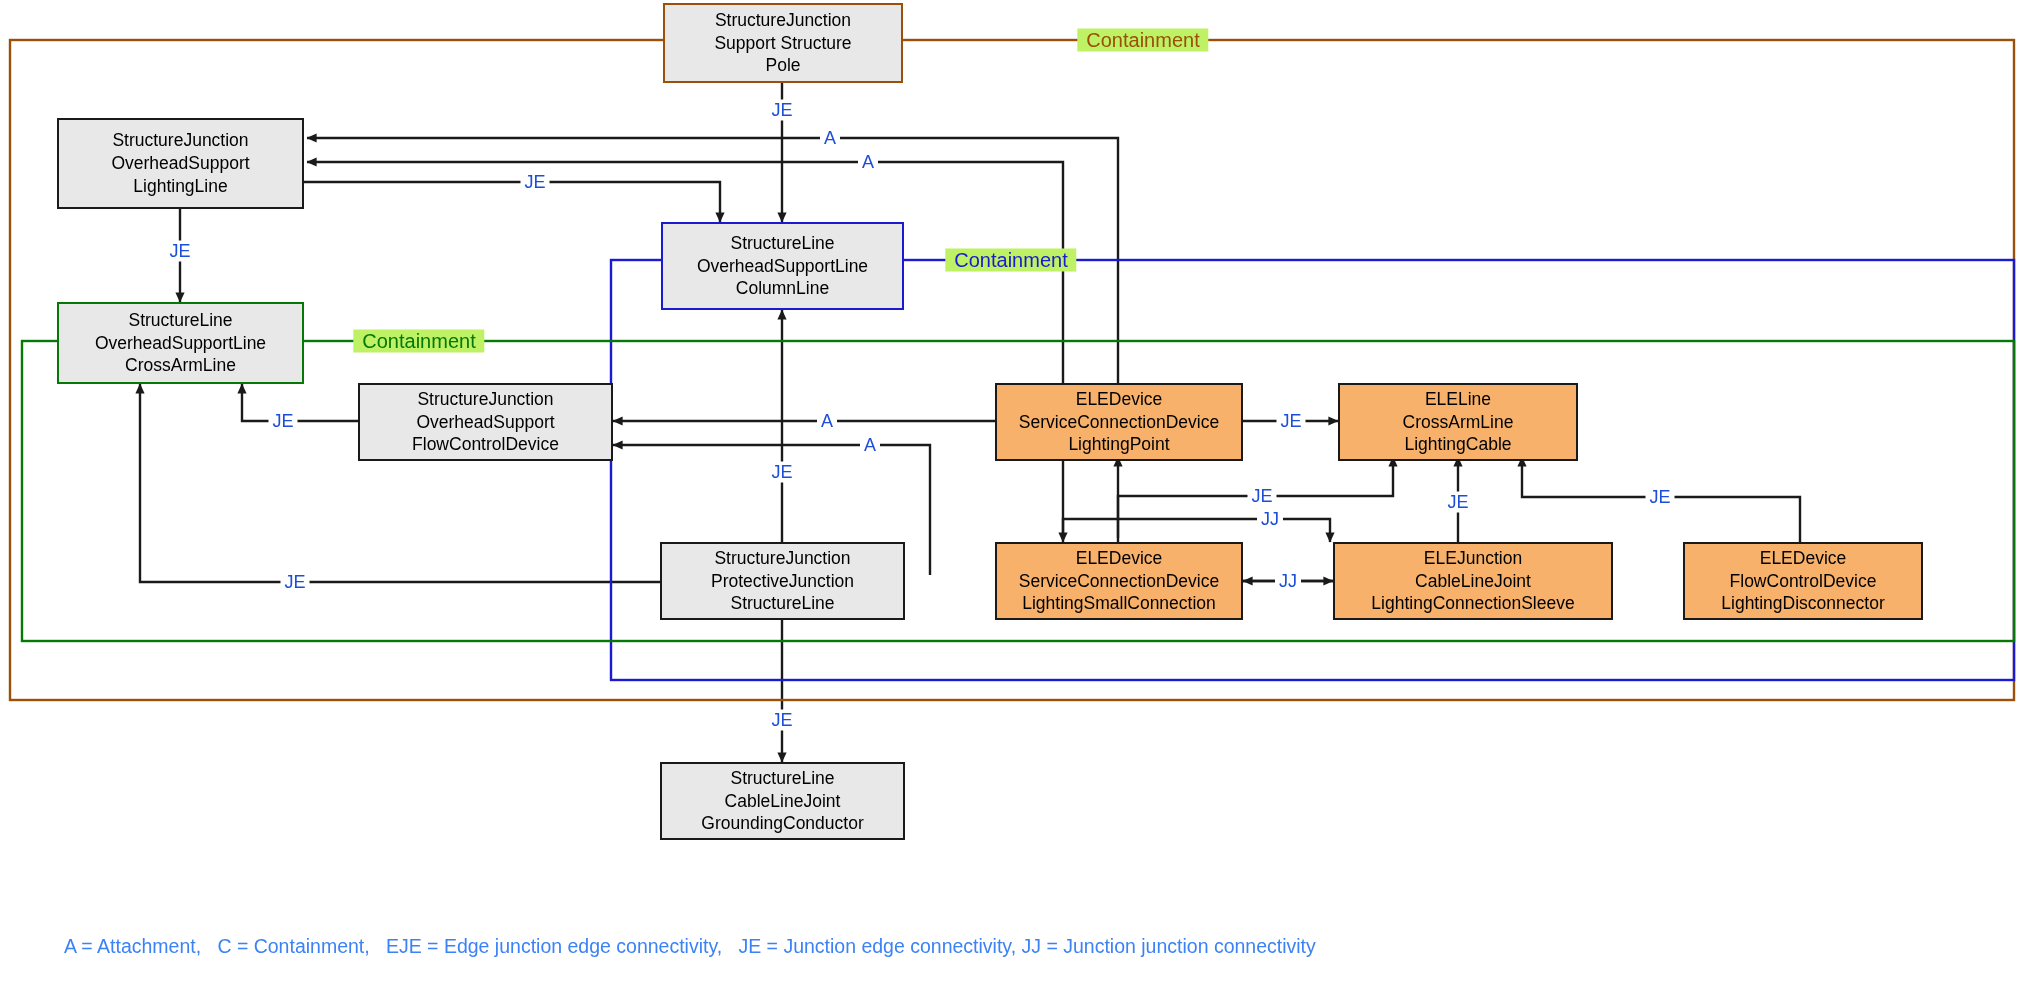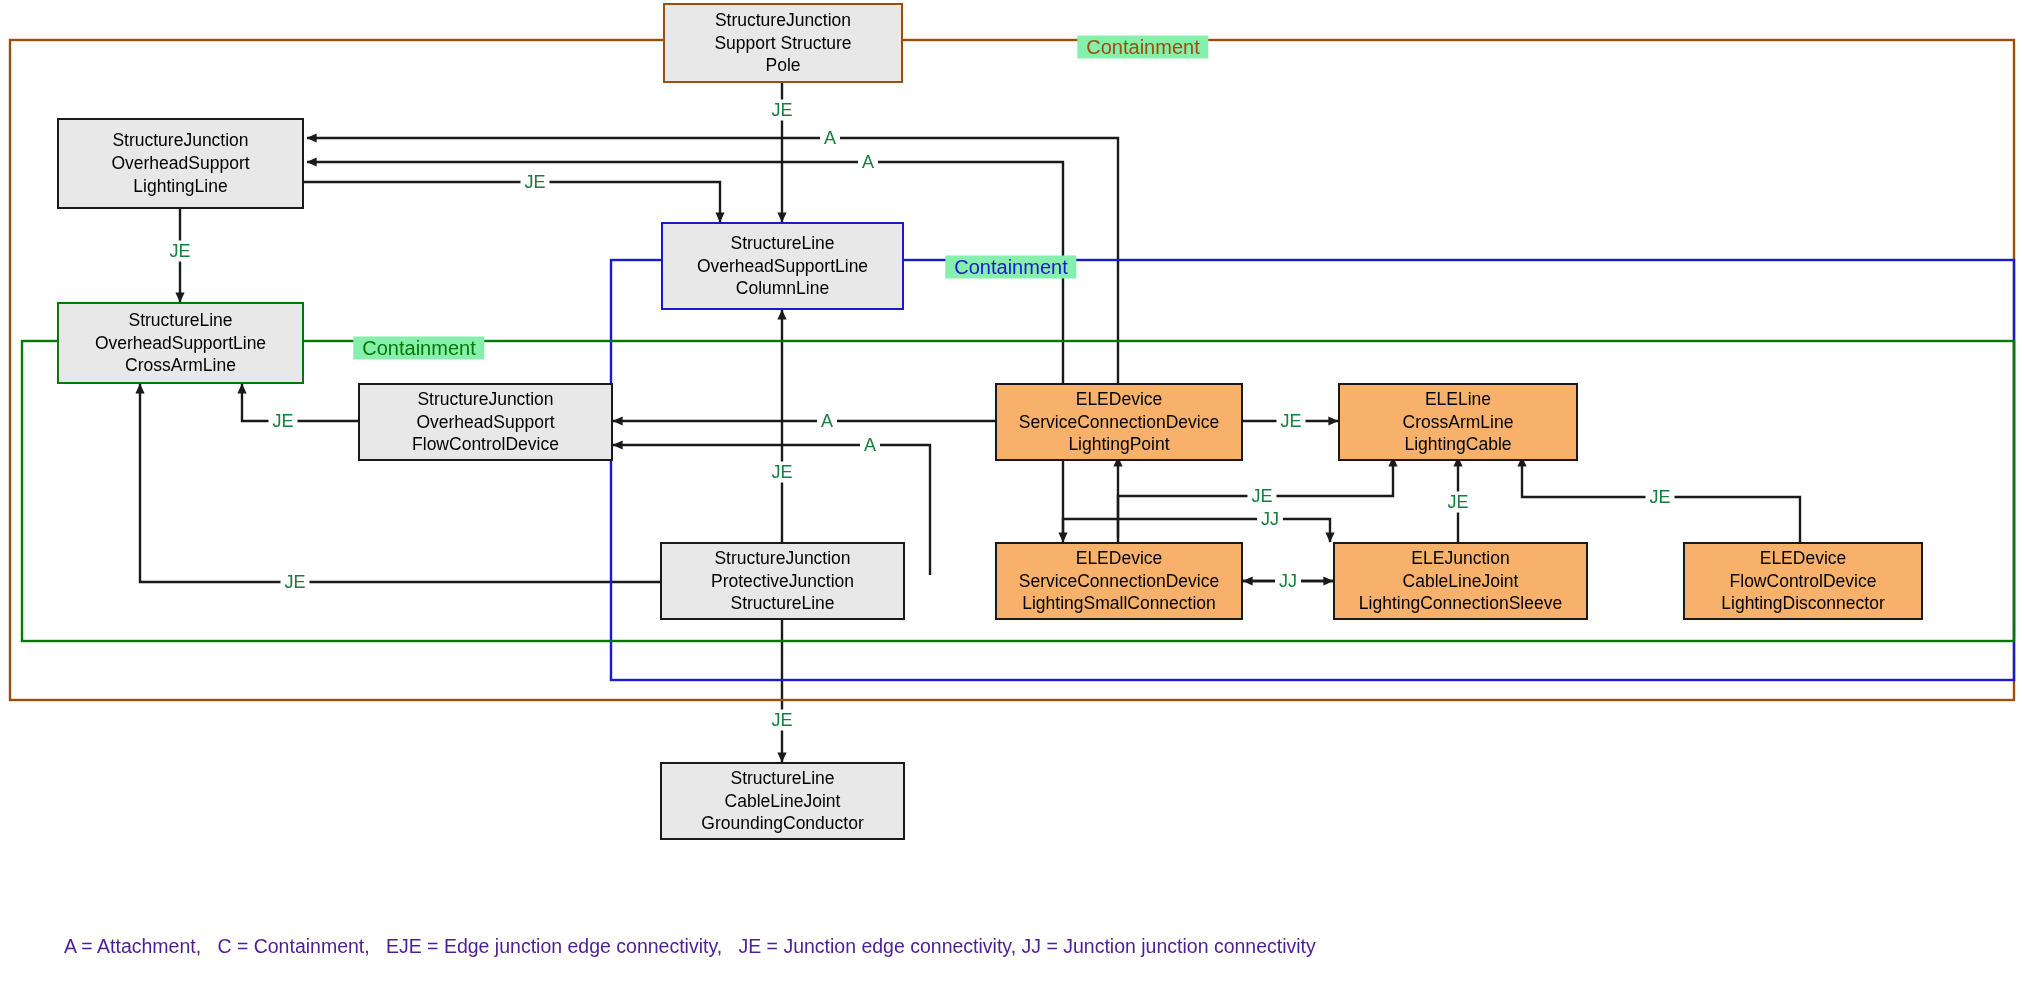--- a/index.html
+++ b/index.html
@@ -27,47 +27,46 @@
   .node .l1,.node .l2{font-size:17.5px;font-weight:400;}
   .node .l3{font-size:17.5px;font-weight:400;}
   .node.orange{background:#f7b16a;border-color:#1a1a1a;}
   .node.brown-b{border-color:#9a4f0a;}
   .node.blue-b{border-color:#1a1ad0;}
   .node.green-b{border-color:#067806;}
 
   .edge-label{
     position:absolute;
     font-size:18px;
-    color:#15803d;
+    color:#1d4ed8;
     background:#ffffff;
     padding:0 4px;
     z-index:6;
     white-space:nowrap;
     transform:translate(-50%,-50%);
     text-align:center;
   }
   .cont-label{
     position:absolute;
     font-size:20px;
-    background:#86efac;
+    background:#bef264;
     padding:0 9px;
     z-index:6;
     white-space:nowrap;
     transform:translate(-50%,-50%);
-    margin-top:7px;
   }
   .cont-brown{color:#9a4f0a;}
   .cont-blue{color:#1a1ad0;}
   .cont-green{color:#067806;}
 
   #legend{
     position:absolute;
     left:64px;top:935px;
     font-size:19.5px;
-    color:#4c1d95;
+    color:#3b82f6;
     white-space:pre;
     z-index:6;
   }
 </style>
 </head>
 <body>
 
 <div id="stage">
 
   <svg id="wires" viewBox="0 0 2024 982">
@@ -176,21 +175,21 @@
     <div class="l2">CrossArmLine</div>
     <div class="l3">LightingCable</div>
   </div>
 
   <div class="node orange" style="left:995px;top:542px;width:248px;height:78px;">
     <div class="l1">ELEDevice</div>
     <div class="l2">ServiceConnectionDevice</div>
     <div class="l3">LightingSmallConnection</div>
   </div>
 
-  <div class="node orange" style="left:1333px;top:542px;width:255px;height:78px;">
+  <div class="node orange" style="left:1333px;top:542px;width:280px;height:78px;">
     <div class="l1">ELEJunction</div>
     <div class="l2">CableLineJoint</div>
     <div class="l3">LightingConnectionSleeve</div>
   </div>
 
   <div class="node orange" style="left:1683px;top:542px;width:240px;height:78px;">
     <div class="l1">ELEDevice</div>
     <div class="l2">FlowControlDevice</div>
     <div class="l3">LightingDisconnector</div>
   </div>

